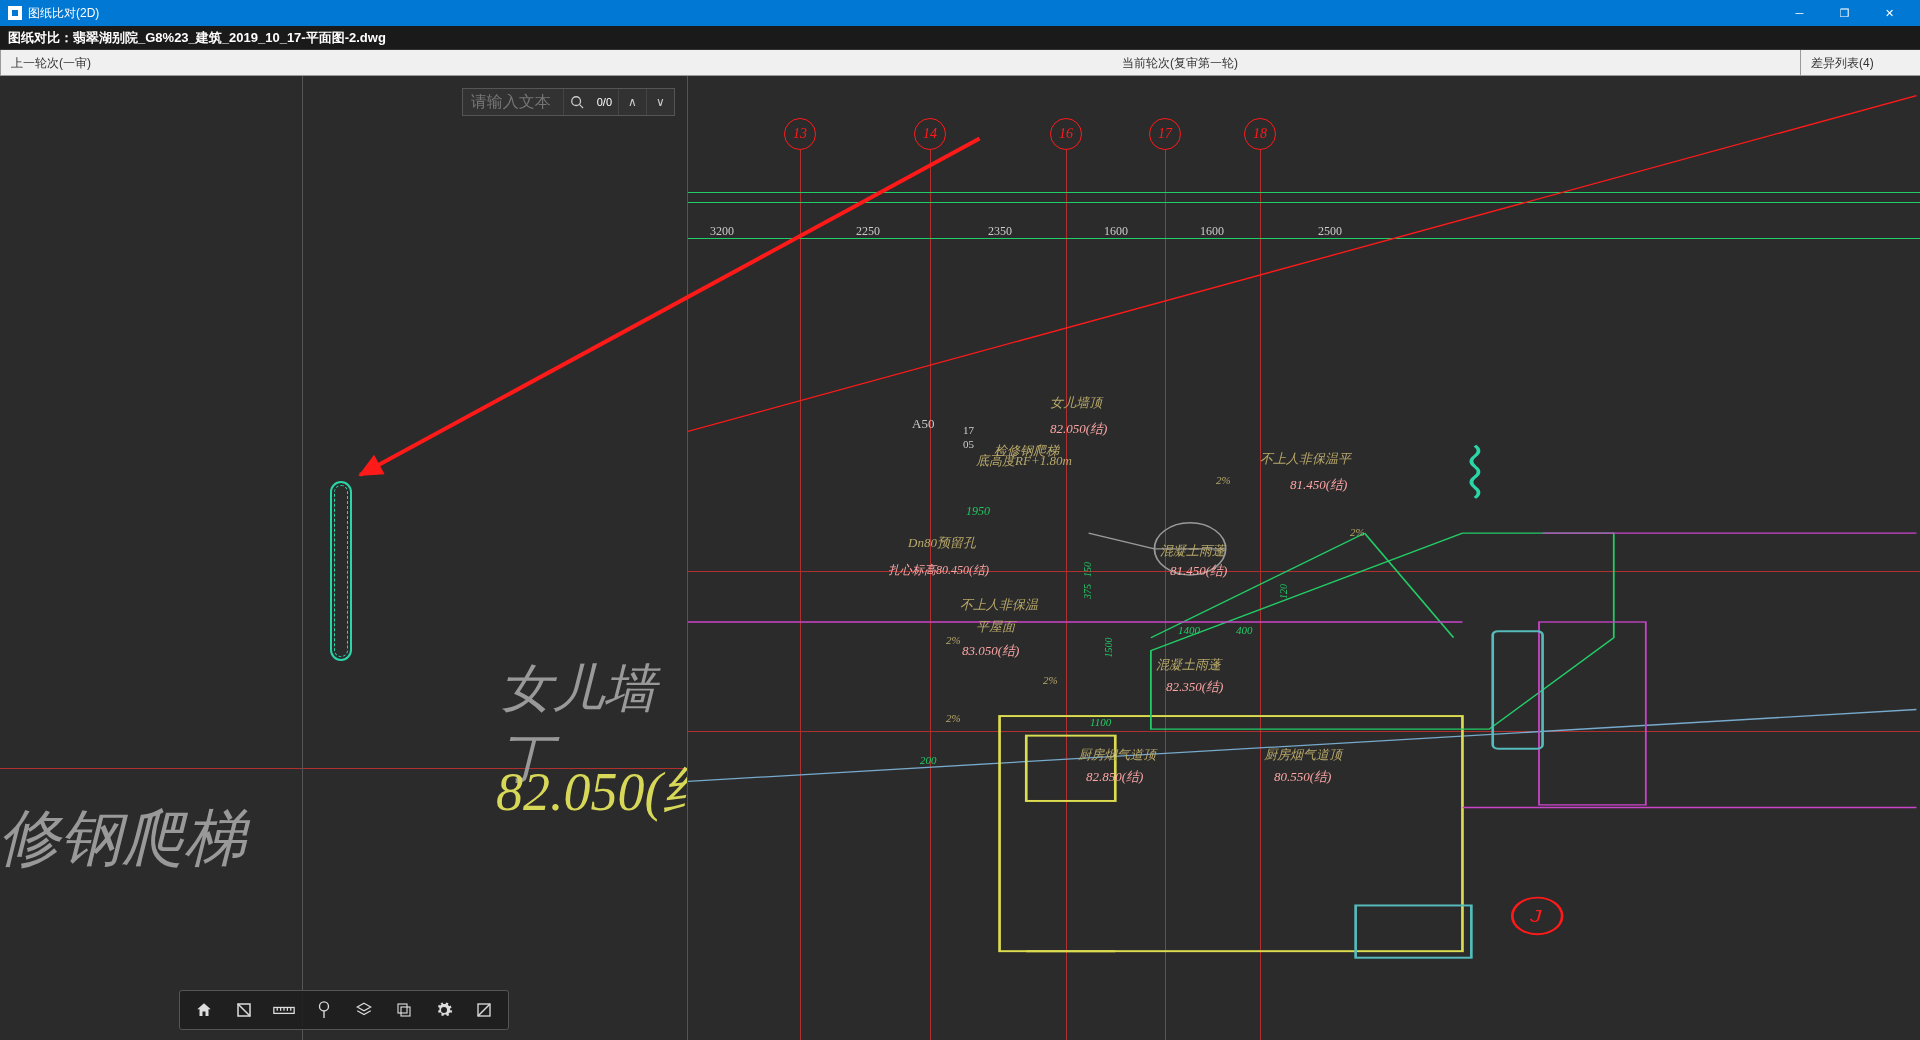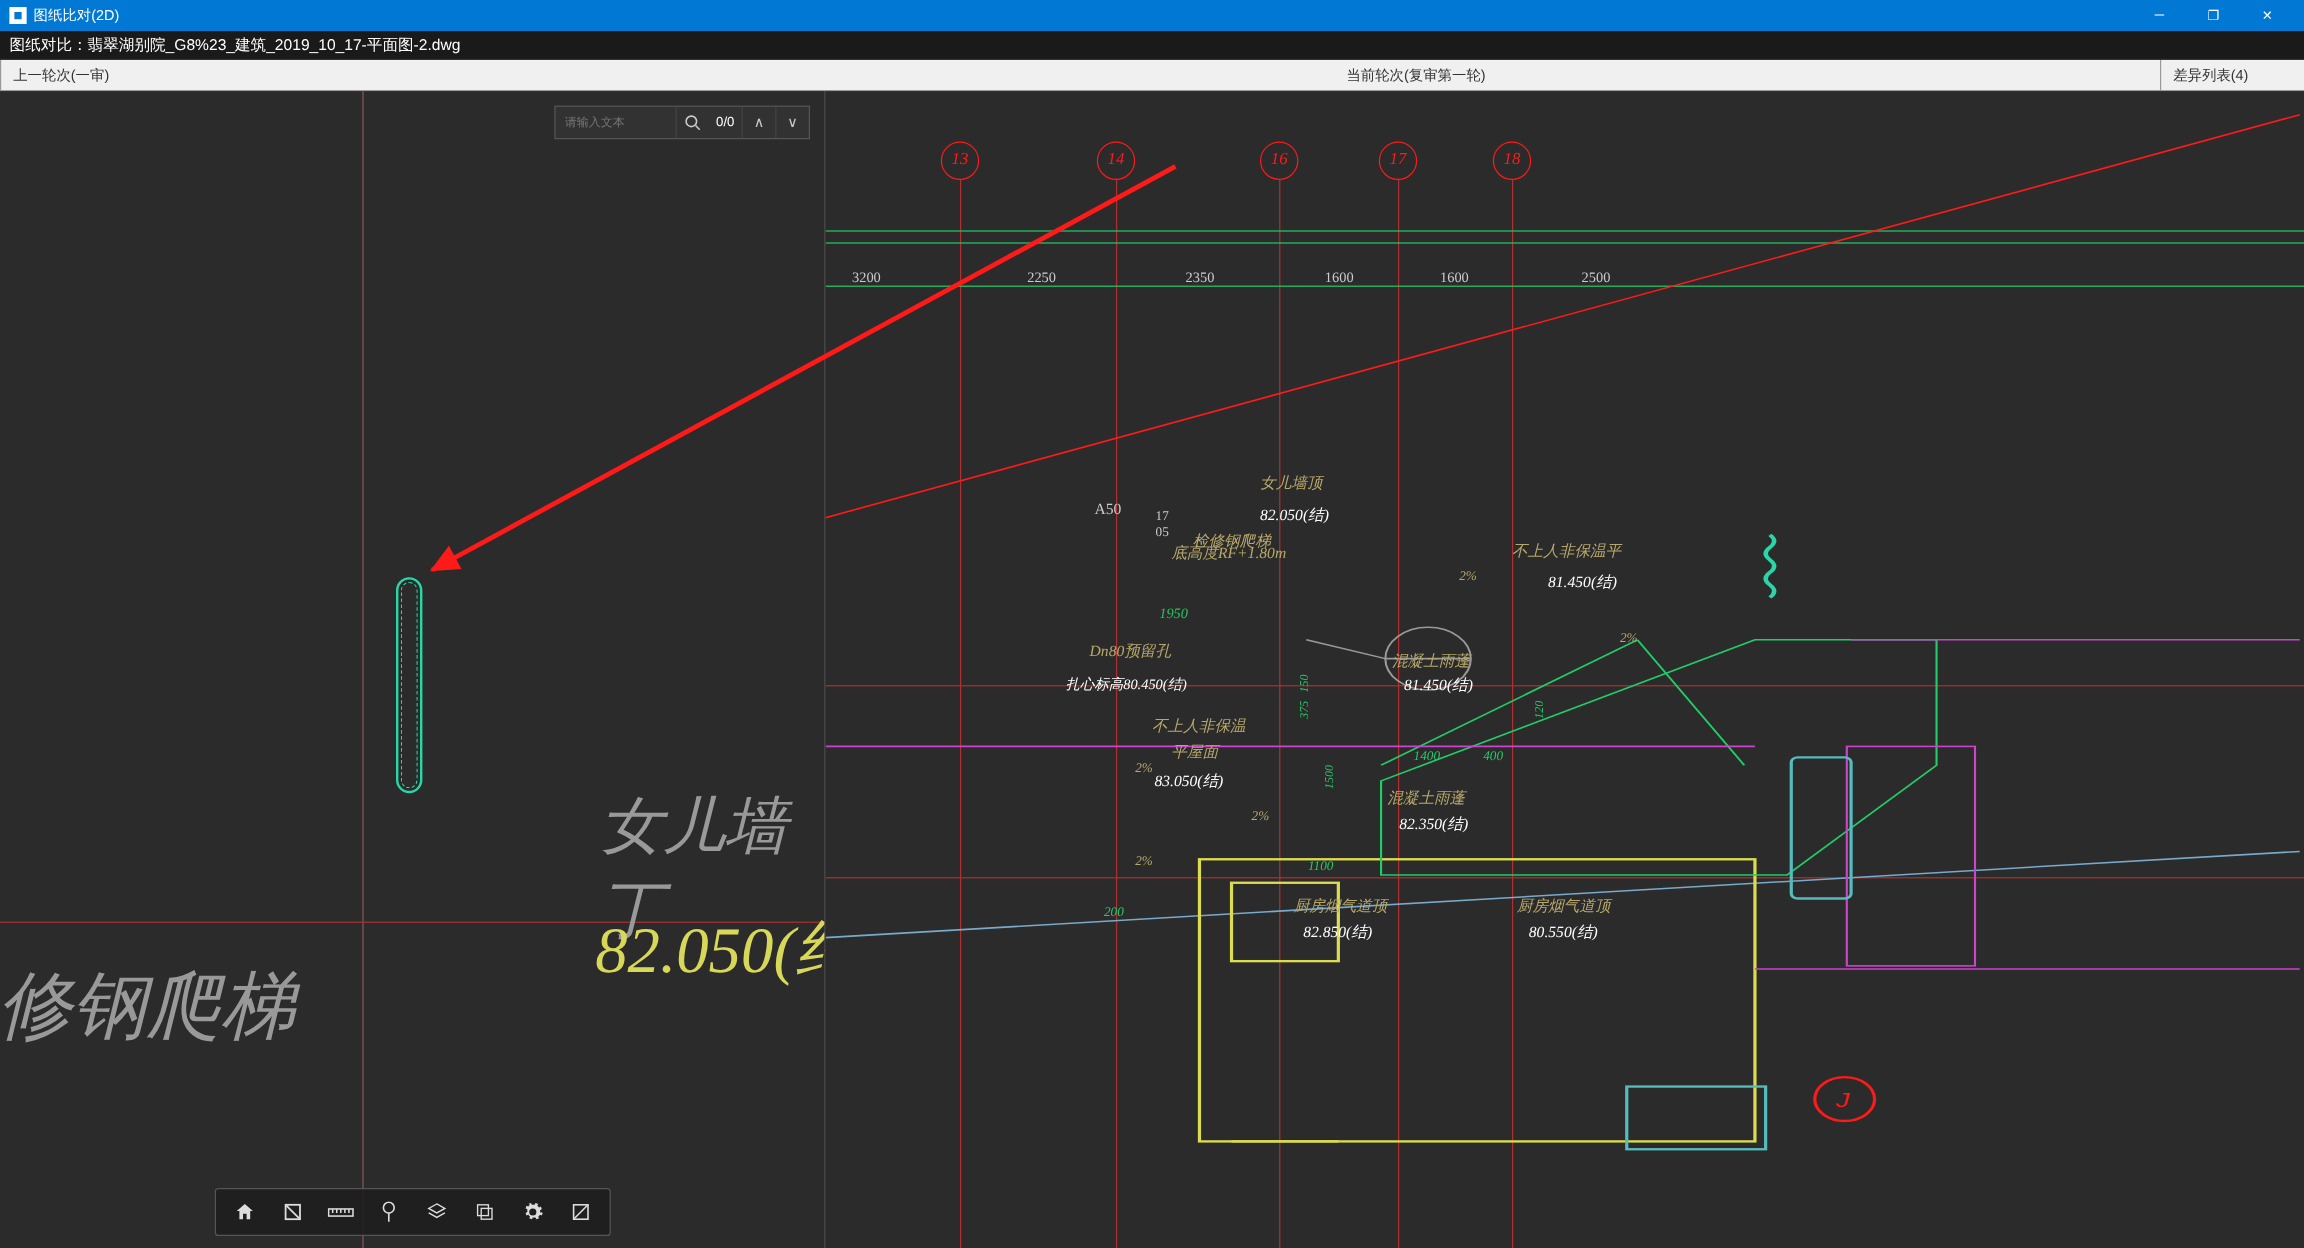--- a/index.html
+++ b/index.html
@@ -3,52 +3,52 @@
 <meta charset="utf-8">
 <style>
 *{margin:0;padding:0;box-sizing:border-box;font-family:"Microsoft YaHei",sans-serif}
 body{background:#1a1a1a;overflow:hidden}
 .titlebar{height:26px;background:#0078d4;color:#fff;display:flex;align-items:center;padding:0 8px;font-size:12px}
 .titlebar .icon{width:14px;height:14px;border:1px solid #fff;margin-right:6px;display:flex;align-items:center;justify-content:center;background:#fff}
 .titlebar .icon::after{content:"";width:6px;height:6px;background:#0078d4}
 .titlebar-text{flex:1}
 .win-controls{display:flex;gap:0}
 .win-btn{width:45px;height:26px;display:flex;align-items:center;justify-content:center;color:#fff;cursor:pointer;font-size:11px}
-.subtitle{height:24px;background:#1a1a1a;color:#fff;font-size:13px;font-weight:normal;padding:3px 8px;border-bottom:1px solid #333}
+.subtitle{height:24px;background:#1a1a1a;color:#fff;font-size:13px;font-weight:bold;padding:3px 8px;border-bottom:1px solid #333}
 .pane-headers{height:26px;background:#f0f0f0;display:flex;border-bottom:1px solid #999}
 .pane-header{font-size:12px;padding:5px 10px;color:#333}
 .pane-header.left{width:688px}
 .pane-header.mid{flex:1;border-left:1px solid #999}
 .pane-header.right{width:120px;border-left:1px solid #999}
 .workspace{position:relative;height:calc(100vh - 76px);display:flex}
 .view{position:relative;background:#2b2b2b;overflow:hidden}
 .view.left{width:688px;border-right:1px solid #555}
 .view.right{flex:1}
 .sidebar{width:120px;background:#fff;color:#333;font-size:12px;padding:4px 0;overflow-y:auto}
 .tree-group{padding:2px 6px;cursor:pointer}
 .tree-group .arrow{display:inline-block;width:8px}
 .tree-group.selected{border:1px solid #0aa;background:#e0f7f7}
 .tree-item{padding:1px 6px 1px 20px}
 
 .searchbar{position:absolute;top:12px;right:12px;height:28px;background:#323232;border:1px solid #555;display:flex;align-items:center;z-index:50}
-.searchbar input{background:transparent;border:none;color:#fde047;font-size:10px;padding:0 8px;width:100px;outline:none}
+.searchbar input{background:transparent;border:none;color:#fde047;font-size:16px;padding:0 8px;width:100px;outline:none}
 .sb-btn{width:28px;height:26px;display:flex;align-items:center;justify-content:center;color:#ccc;cursor:pointer;font-size:12px;border-left:1px solid #444}
 .sb-count{color:#fff;font-size:11px;padding:0 6px}
 
 .bottombar{position:absolute;bottom:10px;left:50%;transform:translateX(-50%);height:40px;background:rgba(30,30,30,.9);border:1px solid #555;border-radius:3px;display:flex;align-items:center;gap:4px;padding:0 6px;z-index:50}
 .bb-btn{width:36px;height:32px;display:flex;align-items:center;justify-content:center;color:#ddd;cursor:pointer;border-radius:2px}
 
 .cad-line{position:absolute;background:#888}
 .grid-red-v{position:absolute;width:1px;background:#b03030;top:0;bottom:0}
 .grid-red-h{position:absolute;height:1px;background:#b03030;left:0;right:0}
 .grid-grn{position:absolute;background:#2a8a2a}
 .axis-circle{position:absolute;width:32px;height:32px;border:1.5px solid #ff1a1a;border-radius:50%;display:flex;align-items:center;justify-content:center;color:#ff1a1a;font-size:14px;font-style:italic;font-family:serif}
 .dim-label{position:absolute;color:#ccc;font-size:12px;font-family:serif}
 .note{position:absolute;color:#b8a86a;font-size:13px;font-style:italic;font-family:"FangSong",serif}
-.note.yellow{color:#ffffff}
+.note.yellow{color:#fca5a5}
 .bigtext{position:absolute;color:#999;font-family:"FangSong",serif;font-style:italic}
 .bigtext.yellow{color:#d8d858}
 .wavy{position:absolute;width:22px;border:2px solid #2ad6a8;border-radius:12px;background:transparent}
 .wavy::before{content:"";position:absolute;inset:2px;border:1px dashed #2ad6a8;border-radius:10px}
 .arrow-anno{position:absolute;transform-origin:left center}
 .arrow-line{height:4px;background:#ff1a1a;position:relative}
 .arrow-head{position:absolute;left:-2px;top:-9px;width:0;height:0;border-right:24px solid #ff1a1a;border-top:11px solid transparent;border-bottom:11px solid transparent}
 svg.overlay{position:absolute;inset:0;pointer-events:none}
 </style>
 </head>

